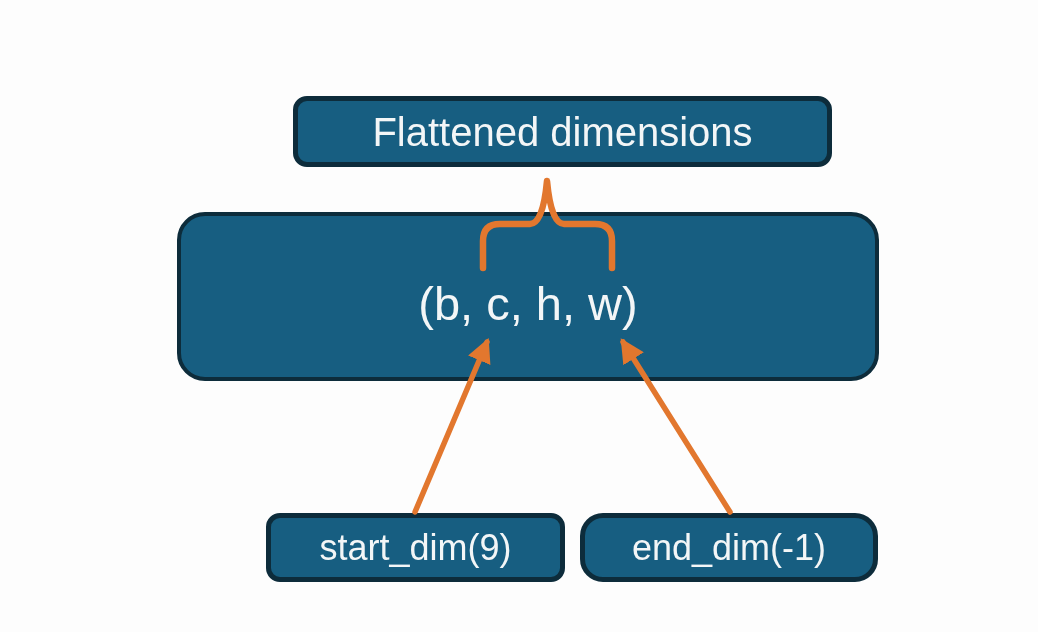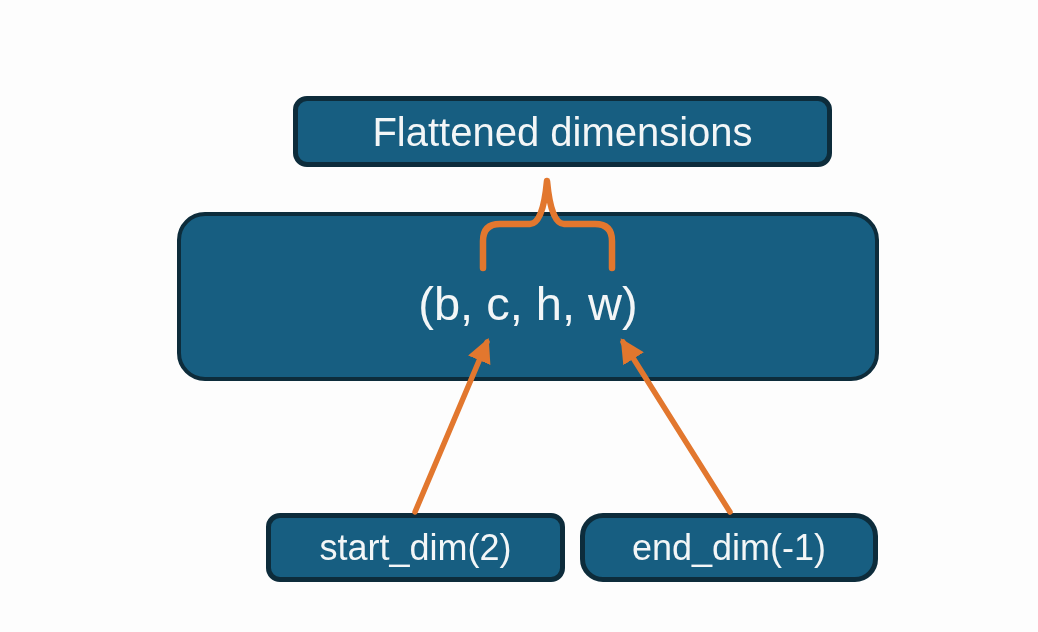--- a/index.html
+++ b/index.html
@@ -76,21 +76,21 @@
 
   <div class="node node-top">
     <span>Flattened dimensions</span>
   </div>
 
   <div class="node node-main">
     <span>(b, c, h, w)</span>
   </div>
 
   <div class="node node-small node-start">
-    <span>start_dim(2)</span>
+    <span>start_dim(9)</span>
   </div>
 
   <div class="node node-small node-end">
     <span>end_dim(-1)</span>
   </div>
 
   <svg class="overlay" viewBox="0 0 1038 632">
     <defs>
       <marker id="ah" viewBox="0 0 10 10" refX="8.2" refY="5" markerWidth="4.4" markerHeight="4.4" orient="auto-start-reverse">
         <path class="ah" d="M 0 0 L 10 5 L 0 10 Z"></path>

